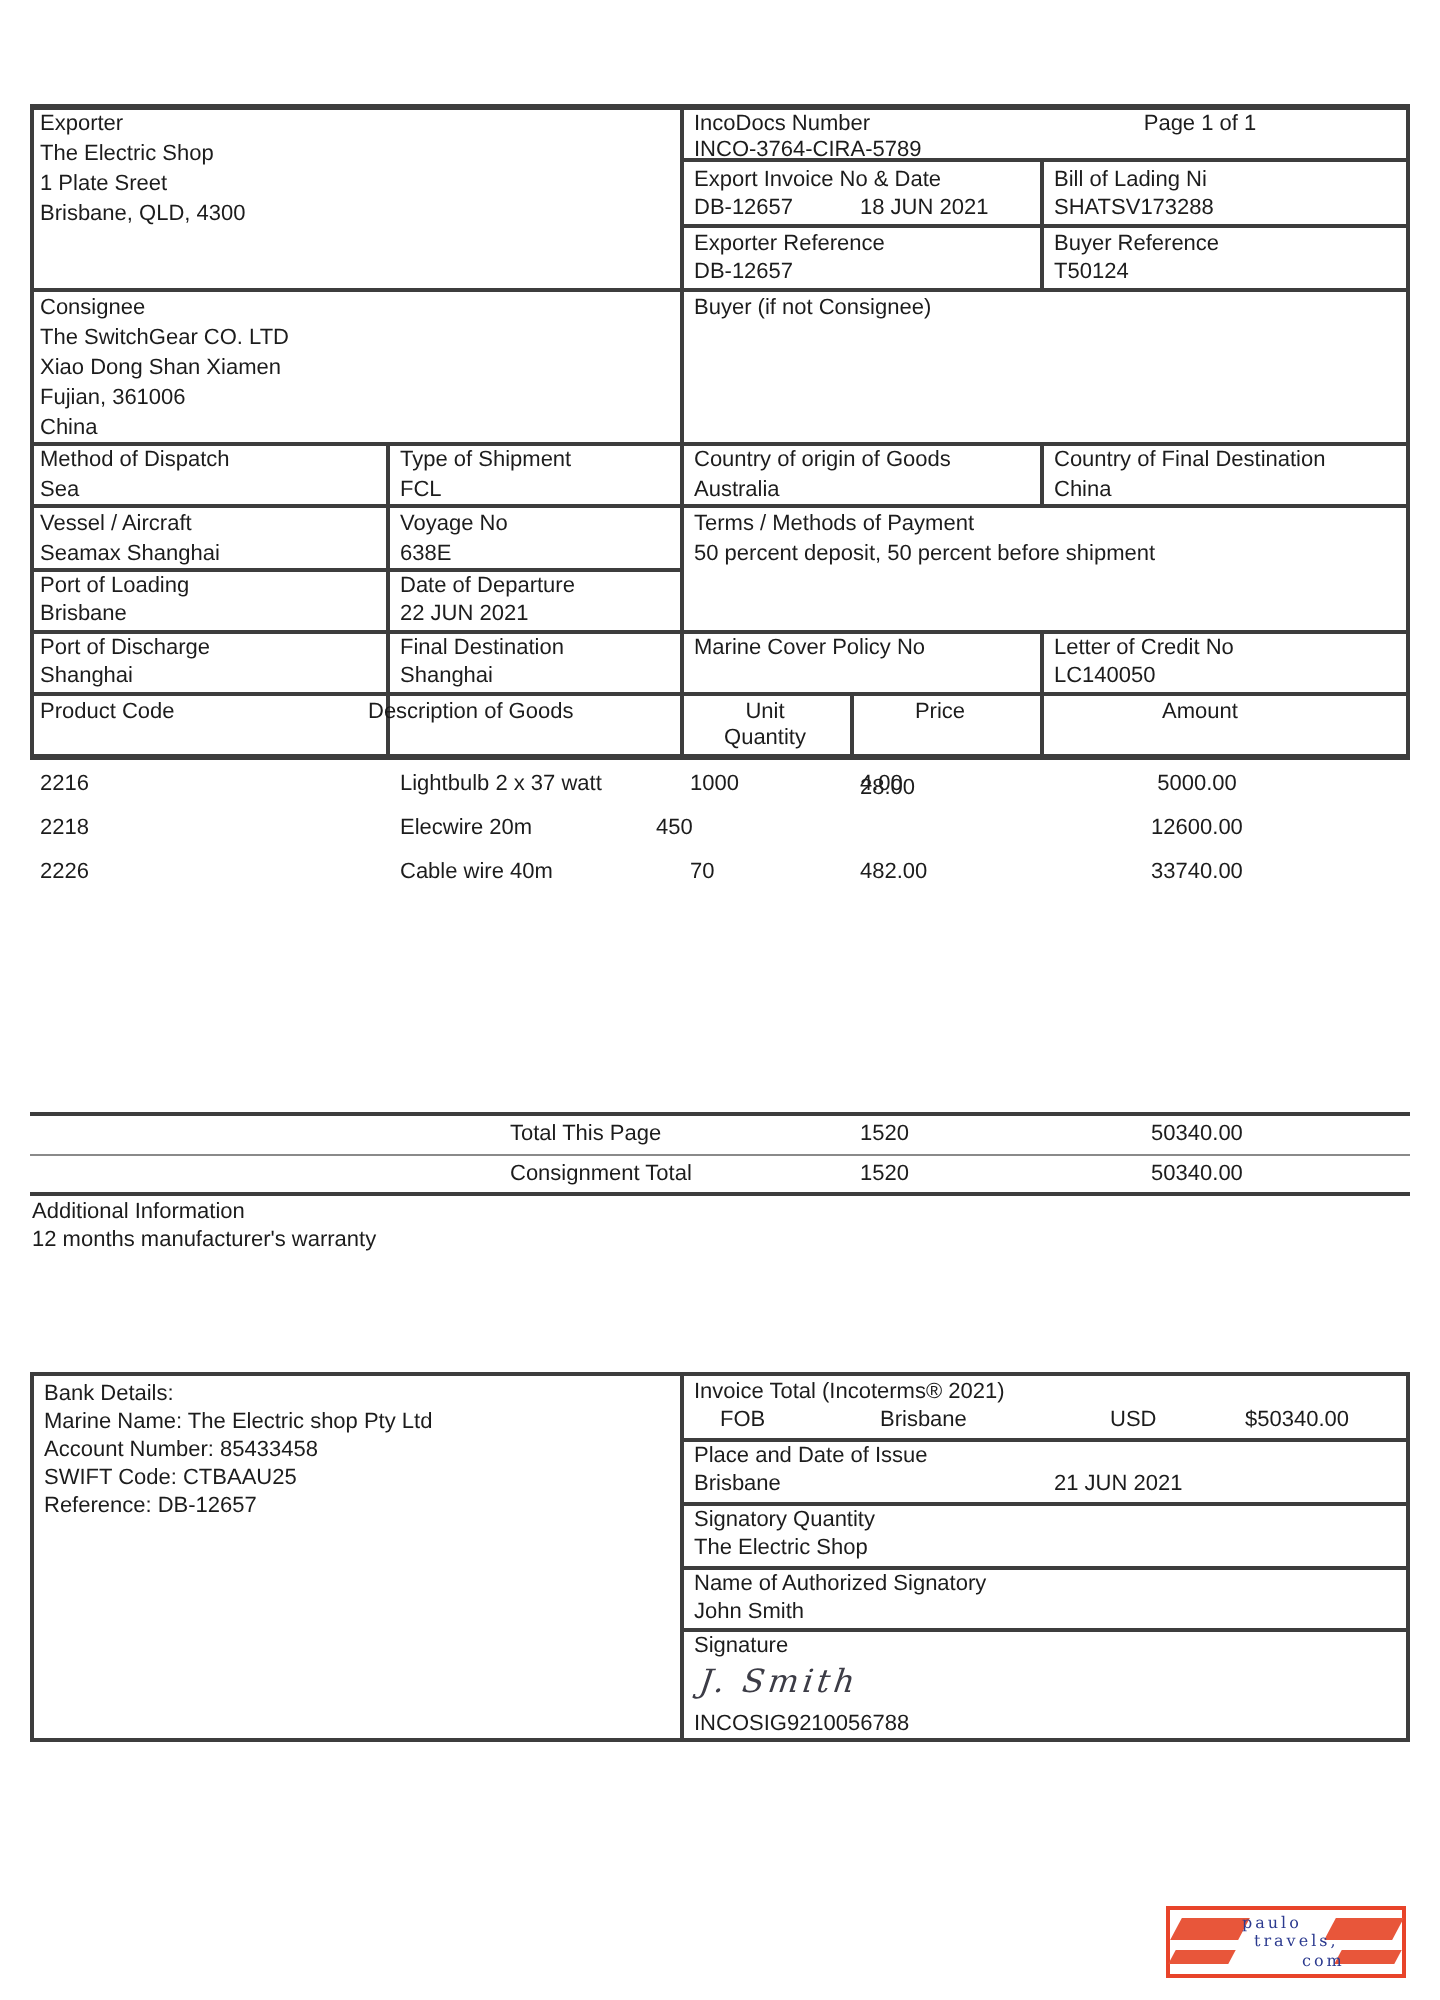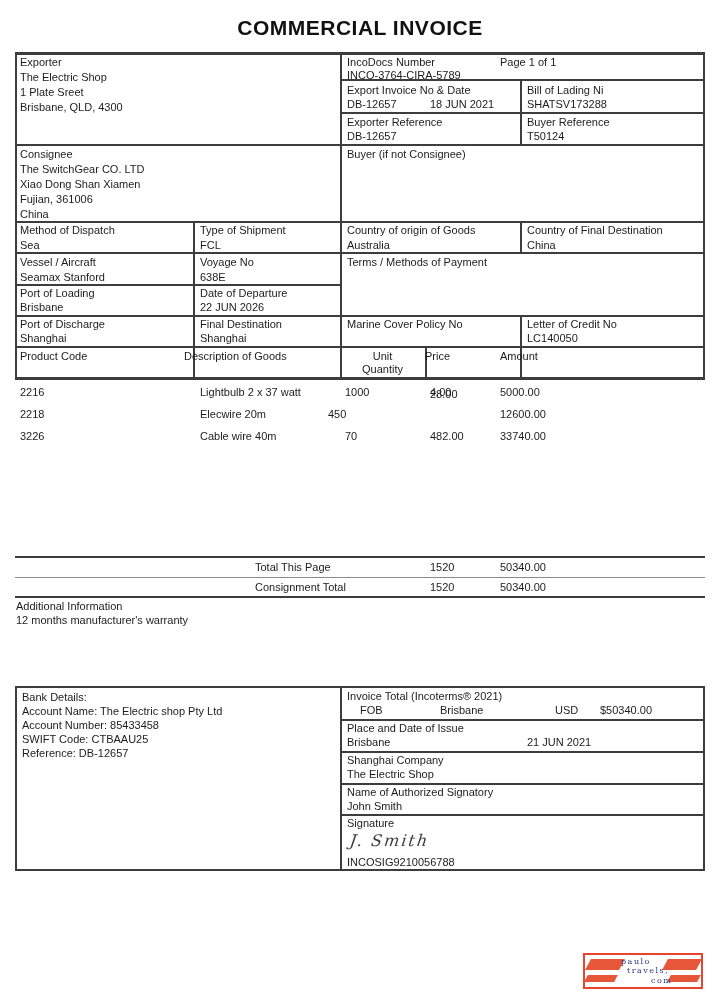--- a/index.html
+++ b/index.html
@@ -4,37 +4,36 @@
 <style>
   html,body{margin:0;padding:0;background:#ffffff;}
   .page{position:relative;width:720px;height:1000px;background:#ffffff;overflow:hidden;
         font-family:"Liberation Sans","DejaVu Sans",sans-serif;color:#1c1c1c;}
   .t{position:absolute;font-size:11px;line-height:13px;white-space:nowrap;}
   .title{position:absolute;left:0;top:16px;width:720px;text-align:center;
          font-size:21px;font-weight:bold;letter-spacing:.5px;color:#111;}
   .hl{position:absolute;height:2px;background:#3d3d3d;}
   .hl.thin{height:1px;background:#8a8a8a;}
   .vl{position:absolute;width:2px;background:#3d3d3d;}
-  .r{text-align:left;}
+  .r{text-align:center;}
   .c{text-align:center;}
   .sig{position:absolute;font-family:"DejaVu Serif","Liberation Serif",serif;
        font-style:italic;font-size:16px;color:#3c3c46;transform:skewX(-8deg);letter-spacing:2px;}
   
   .logo{position:absolute;left:583px;top:953px;width:120px;height:36px;
         border:2px solid #e8442a;background:#fff;box-sizing:border-box;}
   .logo .bar{position:absolute;background:#e8563a;}
   .logo .txt{position:absolute;font-family:"DejaVu Serif","Liberation Serif",serif;
              font-size:8px;line-height:8px;color:#2b3a8f;letter-spacing:1.5px;white-space:nowrap;}
 </style>
 </head>
 <body>
 
 <div class="page">
 
-  <div class="title">COMMERCIAL INVOICE</div>
 
   <div class="hl" style="left:15px;top:52px;width:690px;height:3px"></div>
   <div class="hl" style="left:342px;top:79px;width:363px"></div>
   <div class="hl" style="left:342px;top:112px;width:363px"></div>
   <div class="hl" style="left:15px;top:144px;width:690px"></div>
   <div class="hl" style="left:15px;top:221px;width:690px"></div>
   <div class="hl" style="left:15px;top:252px;width:690px"></div>
   <div class="hl" style="left:15px;top:284px;width:327px"></div>
   <div class="hl" style="left:15px;top:315px;width:690px"></div>
   <div class="hl" style="left:15px;top:346px;width:690px"></div>
@@ -91,29 +90,30 @@
   <div class="t" style="left:20px;top:224px">Method of Dispatch</div>
   <div class="t" style="left:20px;top:239px">Sea</div>
   <div class="t" style="left:200px;top:224px">Type of Shipment</div>
   <div class="t" style="left:200px;top:239px">FCL</div>
   <div class="t" style="left:347px;top:224px">Country of origin of Goods</div>
   <div class="t" style="left:347px;top:239px">Australia</div>
   <div class="t" style="left:527px;top:224px">Country of Final Destination</div>
   <div class="t" style="left:527px;top:239px">China</div>
 
   <div class="t" style="left:20px;top:256px">Vessel / Aircraft</div>
-  <div class="t" style="left:20px;top:271px">Seamax Stanford</div>
+  <div class="t" style="left:20px;top:271px">Seamax Shanghai</div>
   <div class="t" style="left:200px;top:256px">Voyage No</div>
   <div class="t" style="left:200px;top:271px">638E</div>
   <div class="t" style="left:347px;top:256px">Terms / Methods of Payment</div>
+  <div class="t" style="left:347px;top:271px">50 percent deposit,  50 percent before shipment</div>
 
   <div class="t" style="left:20px;top:287px">Port of Loading</div>
   <div class="t" style="left:20px;top:301px">Brisbane</div>
   <div class="t" style="left:200px;top:287px">Date of Departure</div>
-  <div class="t" style="left:200px;top:301px">22 JUN 2026</div>
+  <div class="t" style="left:200px;top:301px">22 JUN 2021</div>
 
   <div class="t" style="left:20px;top:318px">Port of Discharge</div>
   <div class="t" style="left:20px;top:332px">Shanghai</div>
   <div class="t" style="left:200px;top:318px">Final Destination</div>
   <div class="t" style="left:200px;top:332px">Shanghai</div>
   <div class="t" style="left:347px;top:318px">Marine Cover Policy No</div>
   <div class="t" style="left:527px;top:318px">Letter of Credit No</div>
   <div class="t" style="left:527px;top:332px">LC140050</div>
 
   <div class="t" style="left:20px;top:350px">Product Code</div>
@@ -131,21 +131,21 @@
     <div class="t r" style="left:500px;top:386px;width:197px">5000.00</div>
   </div>
   <div>
     <div class="t" style="left:20px;top:408px">2218</div>
     <div class="t" style="left:200px;top:408px">Elecwire 20m</div>
     <div class="t" style="left:328px;top:408px">450</div>
     <div class="t" style="left:430px;top:388px">28.00</div>
     <div class="t r" style="left:500px;top:408px;width:197px">12600.00</div>
   </div>
   <div>
-    <div class="t" style="left:20px;top:430px">3226</div>
+    <div class="t" style="left:20px;top:430px">2226</div>
     <div class="t" style="left:200px;top:430px">Cable wire 40m</div>
     <div class="t" style="left:345px;top:430px">70</div>
     <div class="t" style="left:430px;top:430px">482.00</div>
     <div class="t r" style="left:500px;top:430px;width:197px">33740.00</div>
   </div>
 
   <div>
     <div class="t" style="left:255px;top:561px">Total This Page</div>
     <div class="t" style="left:430px;top:561px">1520</div>
     <div class="t r" style="left:500px;top:561px;width:197px">50340.00</div>
@@ -153,36 +153,36 @@
   <div>
     <div class="t" style="left:255px;top:581px">Consignment Total</div>
     <div class="t" style="left:430px;top:581px">1520</div>
     <div class="t r" style="left:500px;top:581px;width:197px">50340.00</div>
   </div>
 
   <div class="t" style="left:16px;top:600px">Additional Information</div>
   <div class="t" style="left:16px;top:614px">12 months manufacturer's warranty</div>
 
   <div class="t" style="left:22px;top:691px">Bank Details:</div>
-  <div class="t" style="left:22px;top:705px">Account Name: The Electric shop Pty Ltd</div>
+  <div class="t" style="left:22px;top:705px">Marine Name: The Electric shop Pty Ltd</div>
   <div class="t" style="left:22px;top:719px">Account Number: 85433458</div>
   <div class="t" style="left:22px;top:733px">SWIFT Code: CTBAAU25</div>
   <div class="t" style="left:22px;top:747px">Reference: DB-12657</div>
 
   <div class="t" style="left:347px;top:690px">Invoice Total (Incoterms® 2021)</div>
   <div class="t" style="left:360px;top:704px">FOB</div>
   <div class="t" style="left:440px;top:704px">Brisbane</div>
   <div class="t" style="left:555px;top:704px">USD</div>
   <div class="t r" style="left:600px;top:704px;width:97px">$50340.00</div>
 
   <div class="t" style="left:347px;top:722px">Place and Date of Issue</div>
   <div class="t" style="left:347px;top:736px">Brisbane</div>
   <div class="t" style="left:527px;top:736px">21 JUN 2021</div>
 
-  <div class="t" style="left:347px;top:754px">Shanghai Company</div>
+  <div class="t" style="left:347px;top:754px">Signatory Quantity</div>
   <div class="t" style="left:347px;top:768px">The Electric Shop</div>
 
   <div class="t" style="left:347px;top:786px">Name of Authorized Signatory</div>
   <div class="t" style="left:347px;top:800px">John Smith</div>
 
   <div class="t" style="left:347px;top:817px">Signature</div>
   <div class="sig" style="left:350px;top:831px">J. Smith</div>
   <div class="t" style="left:347px;top:856px">INCOSIG9210056788</div>
 
   <div class="logo">

